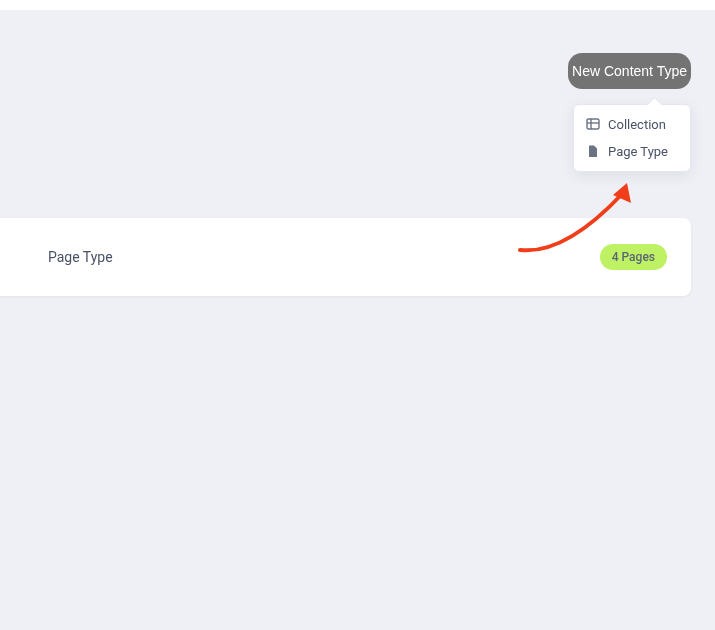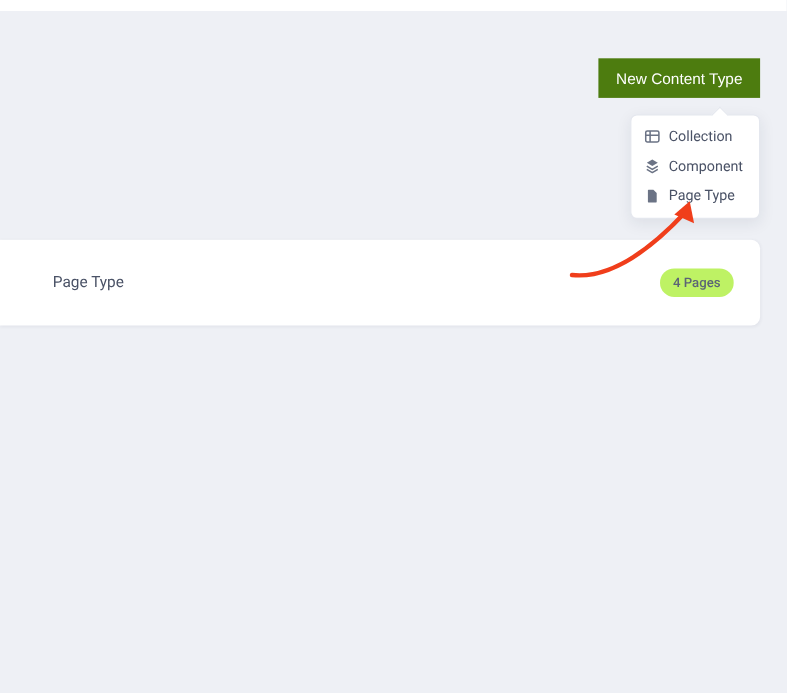--- a/index.html
+++ b/index.html
@@ -13,25 +13,25 @@
   .topbar {
     position: absolute;
     top: 0; left: 0; right: 0;
     height: 10px;
     background: #ffffff;
   }
   .new-btn {
     position: absolute;
     top: 53px;
     right: 24px;
-    background: #4d7c0f;
+    background: #737373;
     color: #ffffff;
     border: none;
-    border-radius: 0;
-    padding: 10px 16px;
+    border-radius: 14px;
+    padding: 10px 4px;
     font-size: 14px;
     font-weight: 500;
     cursor: pointer;
   }
   .dropdown {
     position: absolute;
     top: 104px;
     right: 24px;
     width: 118px;
     background: #ffffff;
@@ -115,30 +115,20 @@
           <rect x="1" y="2" width="12" height="10" rx="1.5" fill="none" stroke="currentColor" stroke-width="1.4"></rect>
           <line x1="1" y1="6" x2="13" y2="6" stroke="currentColor" stroke-width="1.4"></line>
           <line x1="5" y1="2" x2="5" y2="12" stroke="currentColor" stroke-width="1.4"></line>
         </svg>
     </span>
     <span>Collection</span>
   </div>
   <div class="dropdown-item">
     <span class="icon">
       <svg width="14" height="14" viewBox="0 0 14 14">
-          <polygon points="7,1 12,4 7,7 2,4" fill="currentColor"></polygon>
-          <polyline points="2,7 7,10 12,7" fill="none" stroke="currentColor" stroke-width="1.4"></polyline>
-          <polyline points="2,10 7,13 12,10" fill="none" stroke="currentColor" stroke-width="1.4"></polyline>
-        </svg>
-    </span>
-    <span>Component</span>
-  </div>
-  <div class="dropdown-item">
-    <span class="icon">
-      <svg width="14" height="14" viewBox="0 0 14 14">
           <path d="M3 1.5h5l3 3v8a.5.5 0 0 1-.5.5h-7a.5.5 0 0 1-.5-.5v-10.5a.5.5 0 0 1 .5-.5z" fill="currentColor"></path>
         </svg>
     </span>
     <span>Page Type</span>
   </div>
 </div>
 
 <div class="card">
   <span class="card-title">Page Type</span>
   <span class="badge">4 Pages</span>

